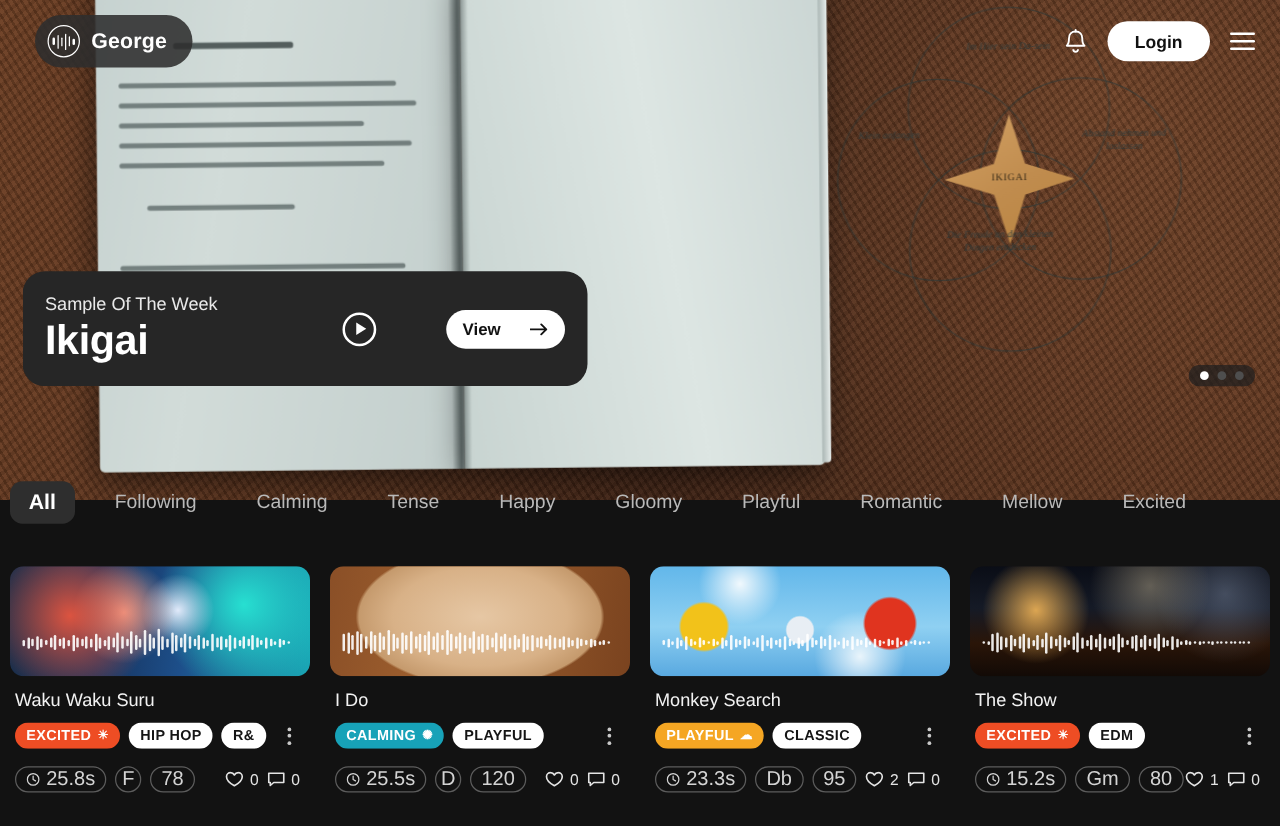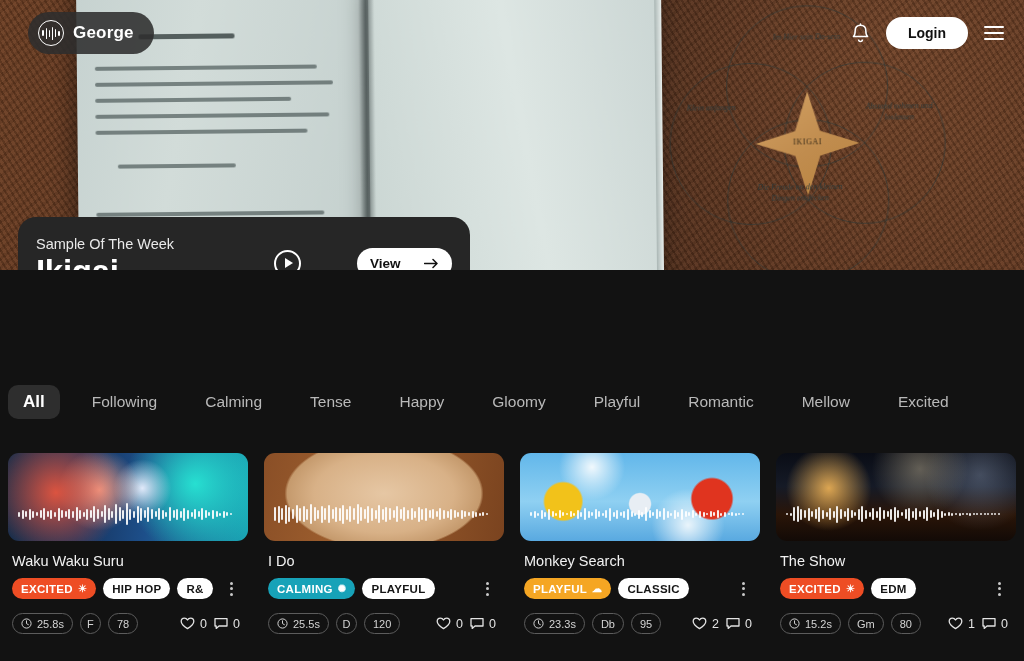--- a/index.html
+++ b/index.html
@@ -6,21 +6,21 @@
   html, body {
     width: 1024px; height: 661px;
     background: #121212;
     font-family: "Liberation Sans", sans-serif;
     overflow: hidden;
   }
   .app { position: relative; width: 1024px; height: 661px; background: #121212; }
 
   
   .hero {
-    position: relative; width: 1024px; height: 270px; overflow: hidden;
+    position: relative; width: 1024px; height: 400px; overflow: hidden;
     background: #fdba74;
   }
   
   .hero-bg {
     position: absolute; inset: 0;
     background:
       radial-gradient(circle at 86% 18%, rgba(140,86,52,.55), transparent 46%),
       radial-gradient(circle at 96% 72%, rgba(96,55,32,.75), transparent 55%),
       radial-gradient(circle at 4% 80%, rgba(120,70,40,.45), transparent 50%),
       linear-gradient(120deg, #6b3d22 0%, #4d2a17 30%, #3b2013 60%, #58301b 100%);
@@ -228,21 +228,21 @@
   .kebab {
     position: absolute; right: 12px; display: flex; flex-direction: column; gap: 2.5px;
     cursor: pointer; padding: 3px;
   }
   .kebab span { width: 3px; height: 3px; border-radius: 50%; background: #c9c9c9; display: block; }
 
   .statrow { display: flex; align-items: center; margin: 14px 0 0 4px; gap: 7px; position: relative; }
   .pill {
     display: inline-flex; align-items: center; gap: 5px; height: 21px;
     border: 1px solid #5c5c5c; border-radius: 11px; padding: 0 8px;
-    color: #d4d4d4; font-size: 11px;
+    color: #d4d4d4; font-size: 16px;
   }
   .pill.round { border-radius: 50%; width: 21px; padding: 0; justify-content: center; }
   .pill.rkey { border-radius: 11px; padding: 0 8px; width: auto; }
   .social { position: absolute; right: 8px; display: flex; align-items: center; gap: 7px; }
   .social .s-item { display: flex; align-items: center; gap: 5px; color: #e3e3e3; font-size: 12.5px; }
   svg { display: block; }
 </style>
 </head>
 <body>
 

